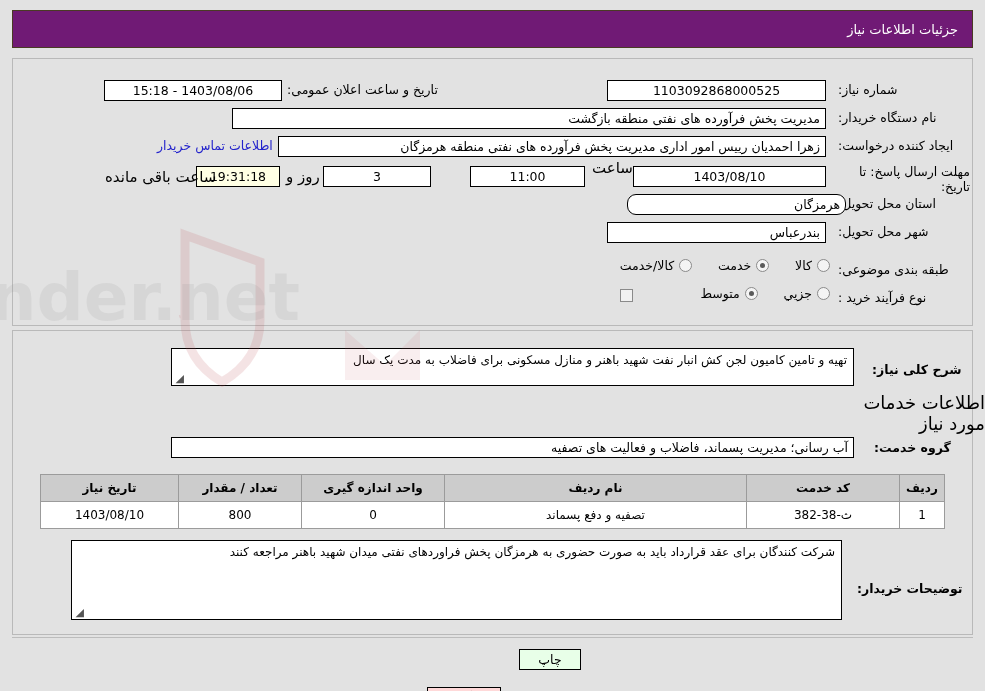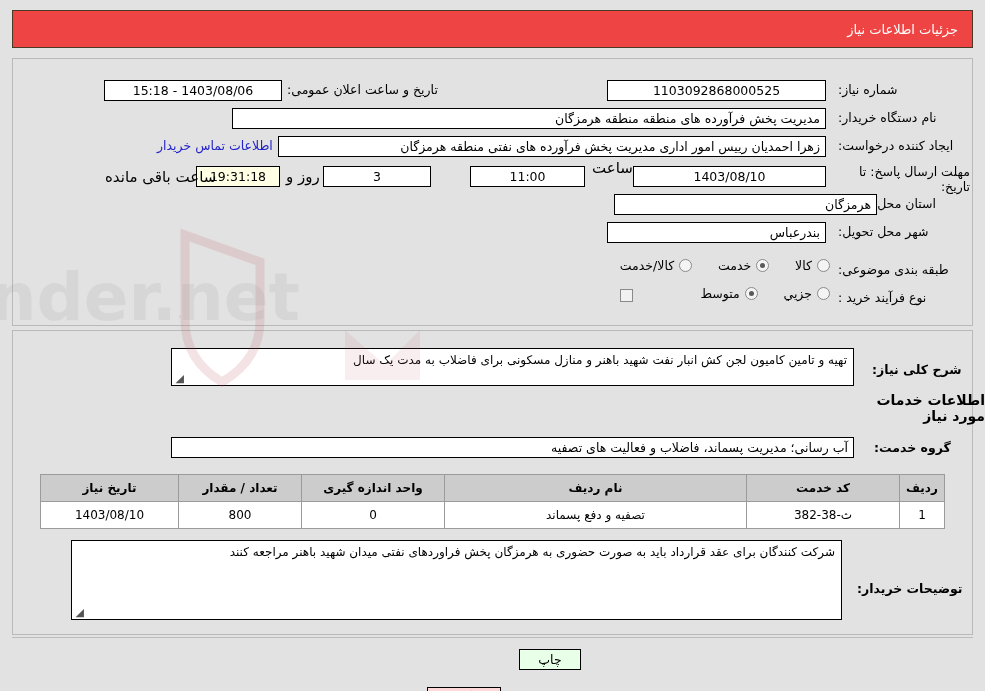--- a/index.html
+++ b/index.html
@@ -26,21 +26,21 @@
     z-index: 5;
   }
 
   
   .header-bar {
     position: absolute;
     left: 12px;
     top: 10px;
     width: 961px;
     height: 38px;
-    background: #ef4444;
+    background: #701a75;
     border: 1px solid #4a3a24;
     box-sizing: border-box;
     display: flex;
     align-items: center;
     justify-content: flex-start;
     padding: 0 14px;
   }
   .header-title {
     color: #ffffff;
     font-size: 13px;
@@ -149,22 +149,22 @@
     left: 2px; bottom: 1px;
     width: 10px; height: 10px;
     color: #555;
     font-size: 11px;
     line-height: 10px;
   }
 
   
   .sec-head {
     position: absolute;
-    font-size: 14px;
-    font-weight: bold;
+    font-size: 18px;
+    font-weight: normal;
     color: #000;
   }
   .bold-lbl { font-weight: bold; }
 
   
   table.items {
     position: absolute;
     border-collapse: collapse;
     font-size: 12px;
   }
@@ -240,21 +240,21 @@
 <div class="fld" style="position:absolute; left:607px; top:80px; width:219px;">1103092868000525</div>
 
 <div class="row" style="left:287px; top:82px;">
   <span class="lbl">تاریخ و ساعت اعلان عمومی:</span>
 </div>
 <div class="fld" style="position:absolute; left:104px; top:80px; width:178px;">1403/08/06 - 15:18</div>
 
 <div class="row" style="left:838px; top:110px;">
   <span class="lbl">نام دستگاه خریدار:</span>
 </div>
-<div class="fld rtl-text" style="position:absolute; left:232px; top:108px; width:594px;">مدیریت پخش فرآورده های منطقه منطقه هرمزگان</div>
+<div class="fld rtl-text" style="position:absolute; left:232px; top:108px; width:594px;">مدیریت پخش فرآورده های نفتی منطقه بازگشت</div>
 
 <div class="row" style="left:838px; top:138px;">
   <span class="lbl">ایجاد کننده درخواست:</span>
 </div>
 <div class="fld rtl-text" style="position:absolute; left:278px; top:136px; width:548px;">زهرا احمدیان رییس امور اداری مدیریت پخش فرآورده های نفتی منطقه هرمزگان</div>
 <div class="row" style="left:157px; top:138px;">
   <span class="link">اطلاعات تماس خریدار</span>
 </div>
 
 <div style="position:absolute; left:838px; top:164px; width:132px; text-align:right;">
@@ -270,21 +270,21 @@
   <span class="plain">روز و</span>
 </div>
 <div class="fld cream" style="position:absolute; left:196px; top:166px; width:84px;">19:31:18</div>
 <div class="row" style="left:105px; top:168px;">
   <span class="plain">ساعت باقی مانده</span>
 </div>
 
 <div class="row" style="left:838px; top:196px;">
   <span class="lbl">استان محل تحویل:</span>
 </div>
-<div class="fld rtl-text" style="position:absolute; left:614px; top:194px; width:263px;">هرمزگان</div>
+<div class="fld rtl-text" style="position:absolute; left:627px; top:194px; width:219px;border-radius:9px;">هرمزگان</div>
 
 <div class="row" style="left:838px; top:224px;">
   <span class="lbl">شهر محل تحویل:</span>
 </div>
 <div class="fld rtl-text" style="position:absolute; left:607px; top:222px; width:219px;">بندرعباس</div>
 
 <div class="row" style="left:838px; top:262px;">
   <span class="lbl">طبقه بندی موضوعی:</span>
 </div>
 <div style="position:absolute; left:540px; top:258px; width:290px; text-align:right;">

